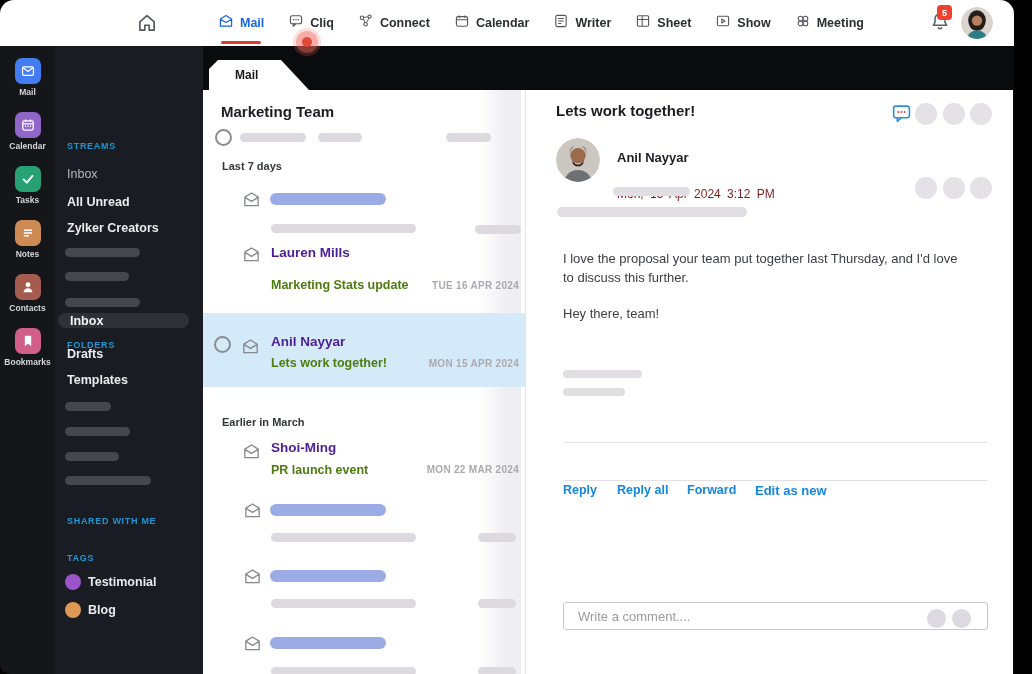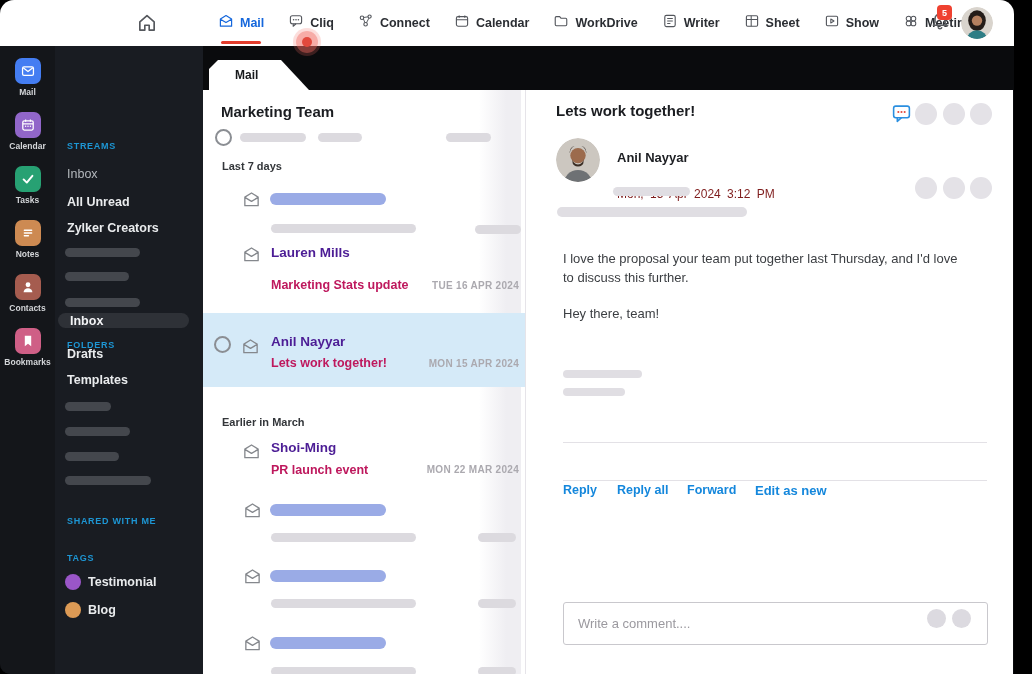--- a/index.html
+++ b/index.html
@@ -65,35 +65,35 @@
   .scroll-shadow { position:absolute; left:276px; top:0; width:42px; height:100%;
                    background:linear-gradient(to right, rgba(240,239,243,0), #efeef2 65%); }
   .v-divider { position:absolute; left:322px; top:0; width:1px; height:100%; background:#e6e4e9; }
   .reading-pane { position:absolute; left:323px; top:0; width:487px; height:100%; background:#fff; }
 
   .list-title { position:absolute; left:18px; top:13px; font-size:15px; font-weight:700; color:#1b1d21; }
   .sel-circle { position:absolute; width:17px; height:17px; border:2px solid #8b8e93; border-radius:50%; cursor:pointer; }
   .group-lbl { position:absolute; left:19px; font-size:11px; font-weight:700; color:#33363a; }
   .env { position:absolute; width:19px; height:19px; }
   .sender { position:absolute; left:68px; font-size:13.5px; font-weight:700; color:#4c1d95; }
-  .subject { position:absolute; left:68px; font-size:12.5px; font-weight:700; color:#be185d; }
+  .subject { position:absolute; left:68px; font-size:12.5px; font-weight:700; color:#4d7c0f; }
   .mdate { position:absolute; font-size:10px; font-weight:700; color:#aba9af; letter-spacing:.3px; }
   .sel-row { position:absolute; left:0; width:322px; background:#d5eaf8; }
   .row-hit { position:absolute; left:0; width:322px; cursor:pointer; }
 
   .r-title { position:absolute; left:30px; top:12px; font-size:15px; font-weight:700; color:#1b1d21; }
   .circ { position:absolute; width:22px; height:22px; border-radius:50%; background:#e4e2e7; }
   .r-avatar { position:absolute; left:30px; top:48px; width:44px; height:44px; border-radius:50%; overflow:hidden; }
   .r-sender { position:absolute; left:91px; top:60px; font-size:13px; font-weight:700; color:#1d1f23; }
   .r-date { position:absolute; left:91px; top:78px; font-size:12px; color:#7f1d1d; word-spacing:3px;margin-top:19px; }
   .r-body { position:absolute; left:37px; top:160px; width:400px; font-size:13px; color:#3b3e42; line-height:1.45; }
   .r-body p { margin-bottom:17px; }
   .h-divider { position:absolute; left:37px; right:26px; height:1px; background:#e3e1e6; }
   .action-link { position:absolute; font-size:12.5px; font-weight:700; color:#1487dc; cursor:pointer; top:365px;margin-top:28px; }
-  .comment-wrap { position:absolute; left:37px; top:512px; width:425px; height:43px;border-radius:8px; }
+  .comment-wrap { position:absolute; left:37px; top:512px; width:425px; height:28px;border-radius:8px; }
   .comment-input { width:100%; height:100%; border:1px solid #c9c8cd; border-radius:3px; padding:0 60px 0 14px;
                    font-size:13px; font-family:"Liberation Sans",sans-serif; color:#3b3e42; outline:none; }
   .comment-input::placeholder { color:#9b999f; }
   .comment-circ { position:absolute; top:7px; width:19px; height:19px; border-radius:50%; background:#dcdae0; }
 </style>
 </head>
 <body>
 
 <div class="window">
 
@@ -130,26 +130,20 @@
               <path d="M6.8 7.4 L8.6 12 M7.2 5.6 L12.6 4.8 M13.7 6.3 L10.6 12.2" stroke="#53565c" stroke-width="1.2"></path>
             </svg></span>
         <span class="nav-lbl">Connect</span>
       </div>
       <div class="nav-item">
         <span><svg width="16" height="16" viewBox="0 0 20 20">
               <rect x="3" y="4.5" width="14" height="12" rx="2" fill="none" stroke="#53565c" stroke-width="1.4"></rect>
               <path d="M6.5 3 V6 M13.5 3 V6 M3 8.5 H17" stroke="#53565c" stroke-width="1.4"></path>
             </svg></span>
         <span class="nav-lbl">Calendar</span>
-      </div>
-      <div class="nav-item">
-        <span><svg width="16" height="16" viewBox="0 0 20 20">
-              <path d="M2.8 6 a1.5 1.5 0 0 1 1.5 -1.5 h4 l1.6 2 h5.8 a1.5 1.5 0 0 1 1.5 1.5 v6.5 a1.5 1.5 0 0 1 -1.5 1.5 h-11.4 a1.5 1.5 0 0 1 -1.5 -1.5 Z" fill="none" stroke="#53565c" stroke-width="1.4" stroke-linejoin="round"></path>
-            </svg></span>
-        <span class="nav-lbl">WorkDrive</span>
       </div>
       <div class="nav-item">
         <span><svg width="16" height="16" viewBox="0 0 20 20">
               <rect x="3.5" y="3" width="13" height="14" rx="2" fill="none" stroke="#53565c" stroke-width="1.4"></rect>
               <path d="M6.5 7 H13.5 M6.5 10 H13.5 M6.5 13 H10.5" stroke="#53565c" stroke-width="1.3"></path>
             </svg></span>
         <span class="nav-lbl">Writer</span>
       </div>
       <div class="nav-item">
         <span><svg width="16" height="16" viewBox="0 0 20 20">

